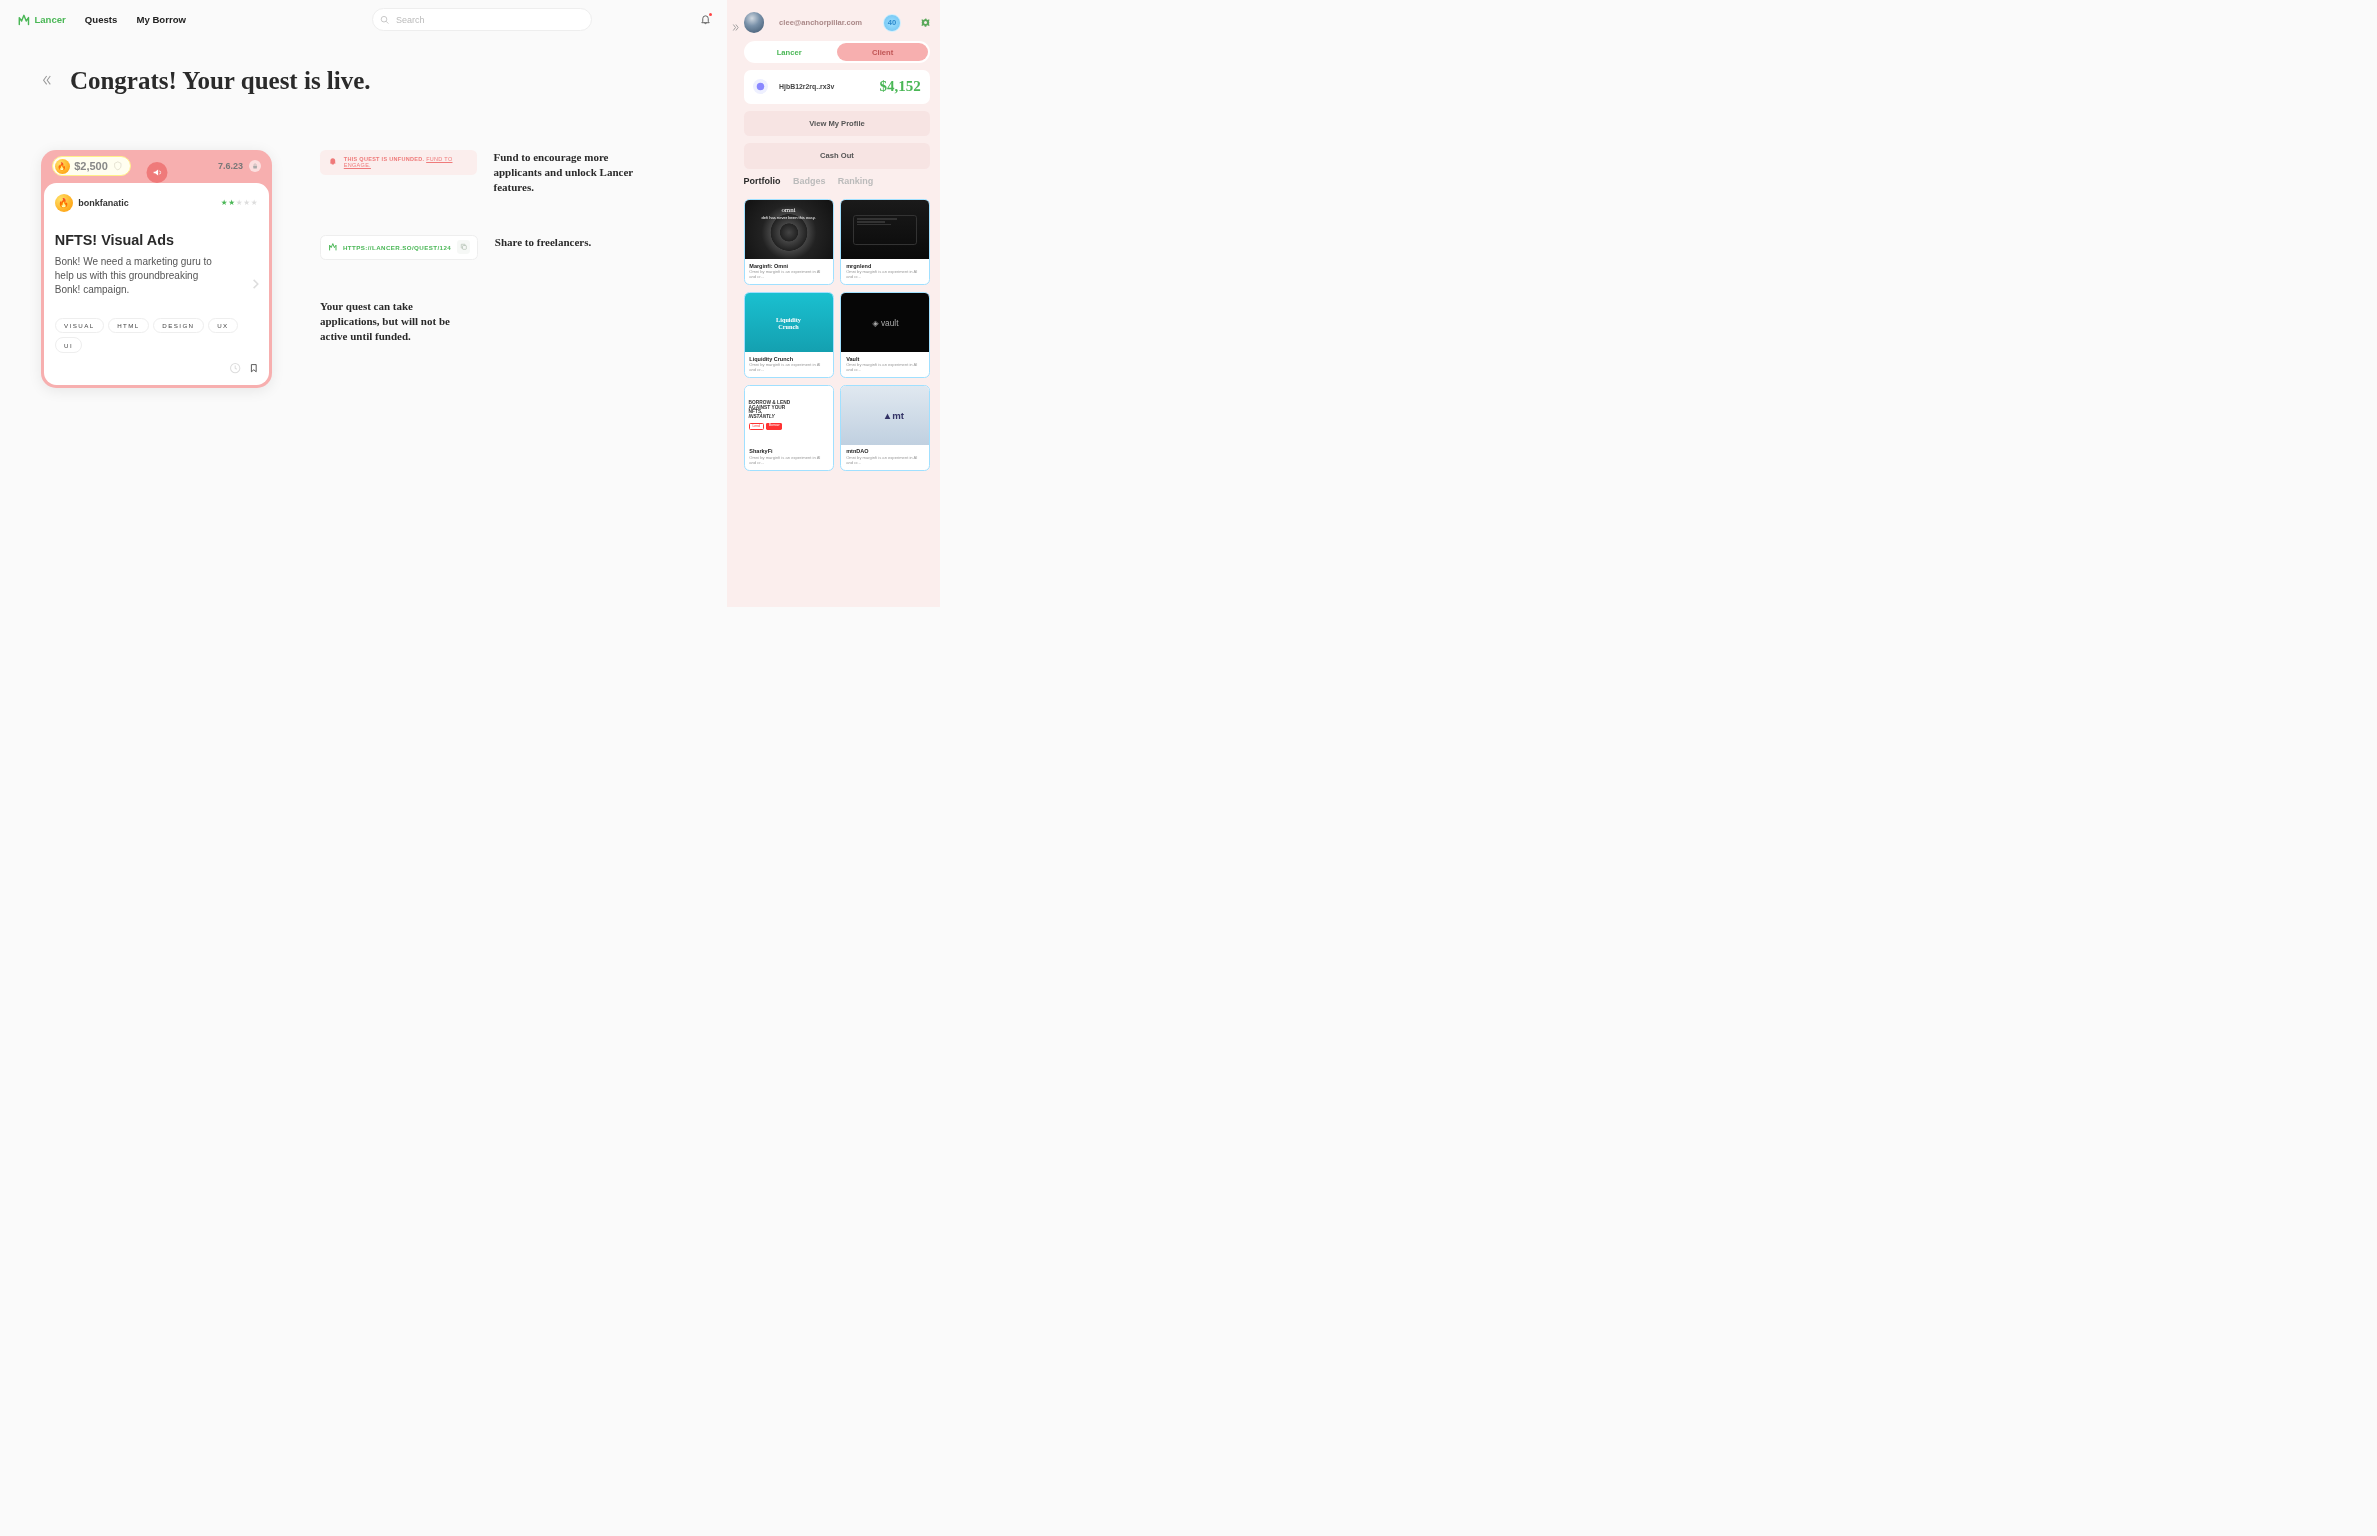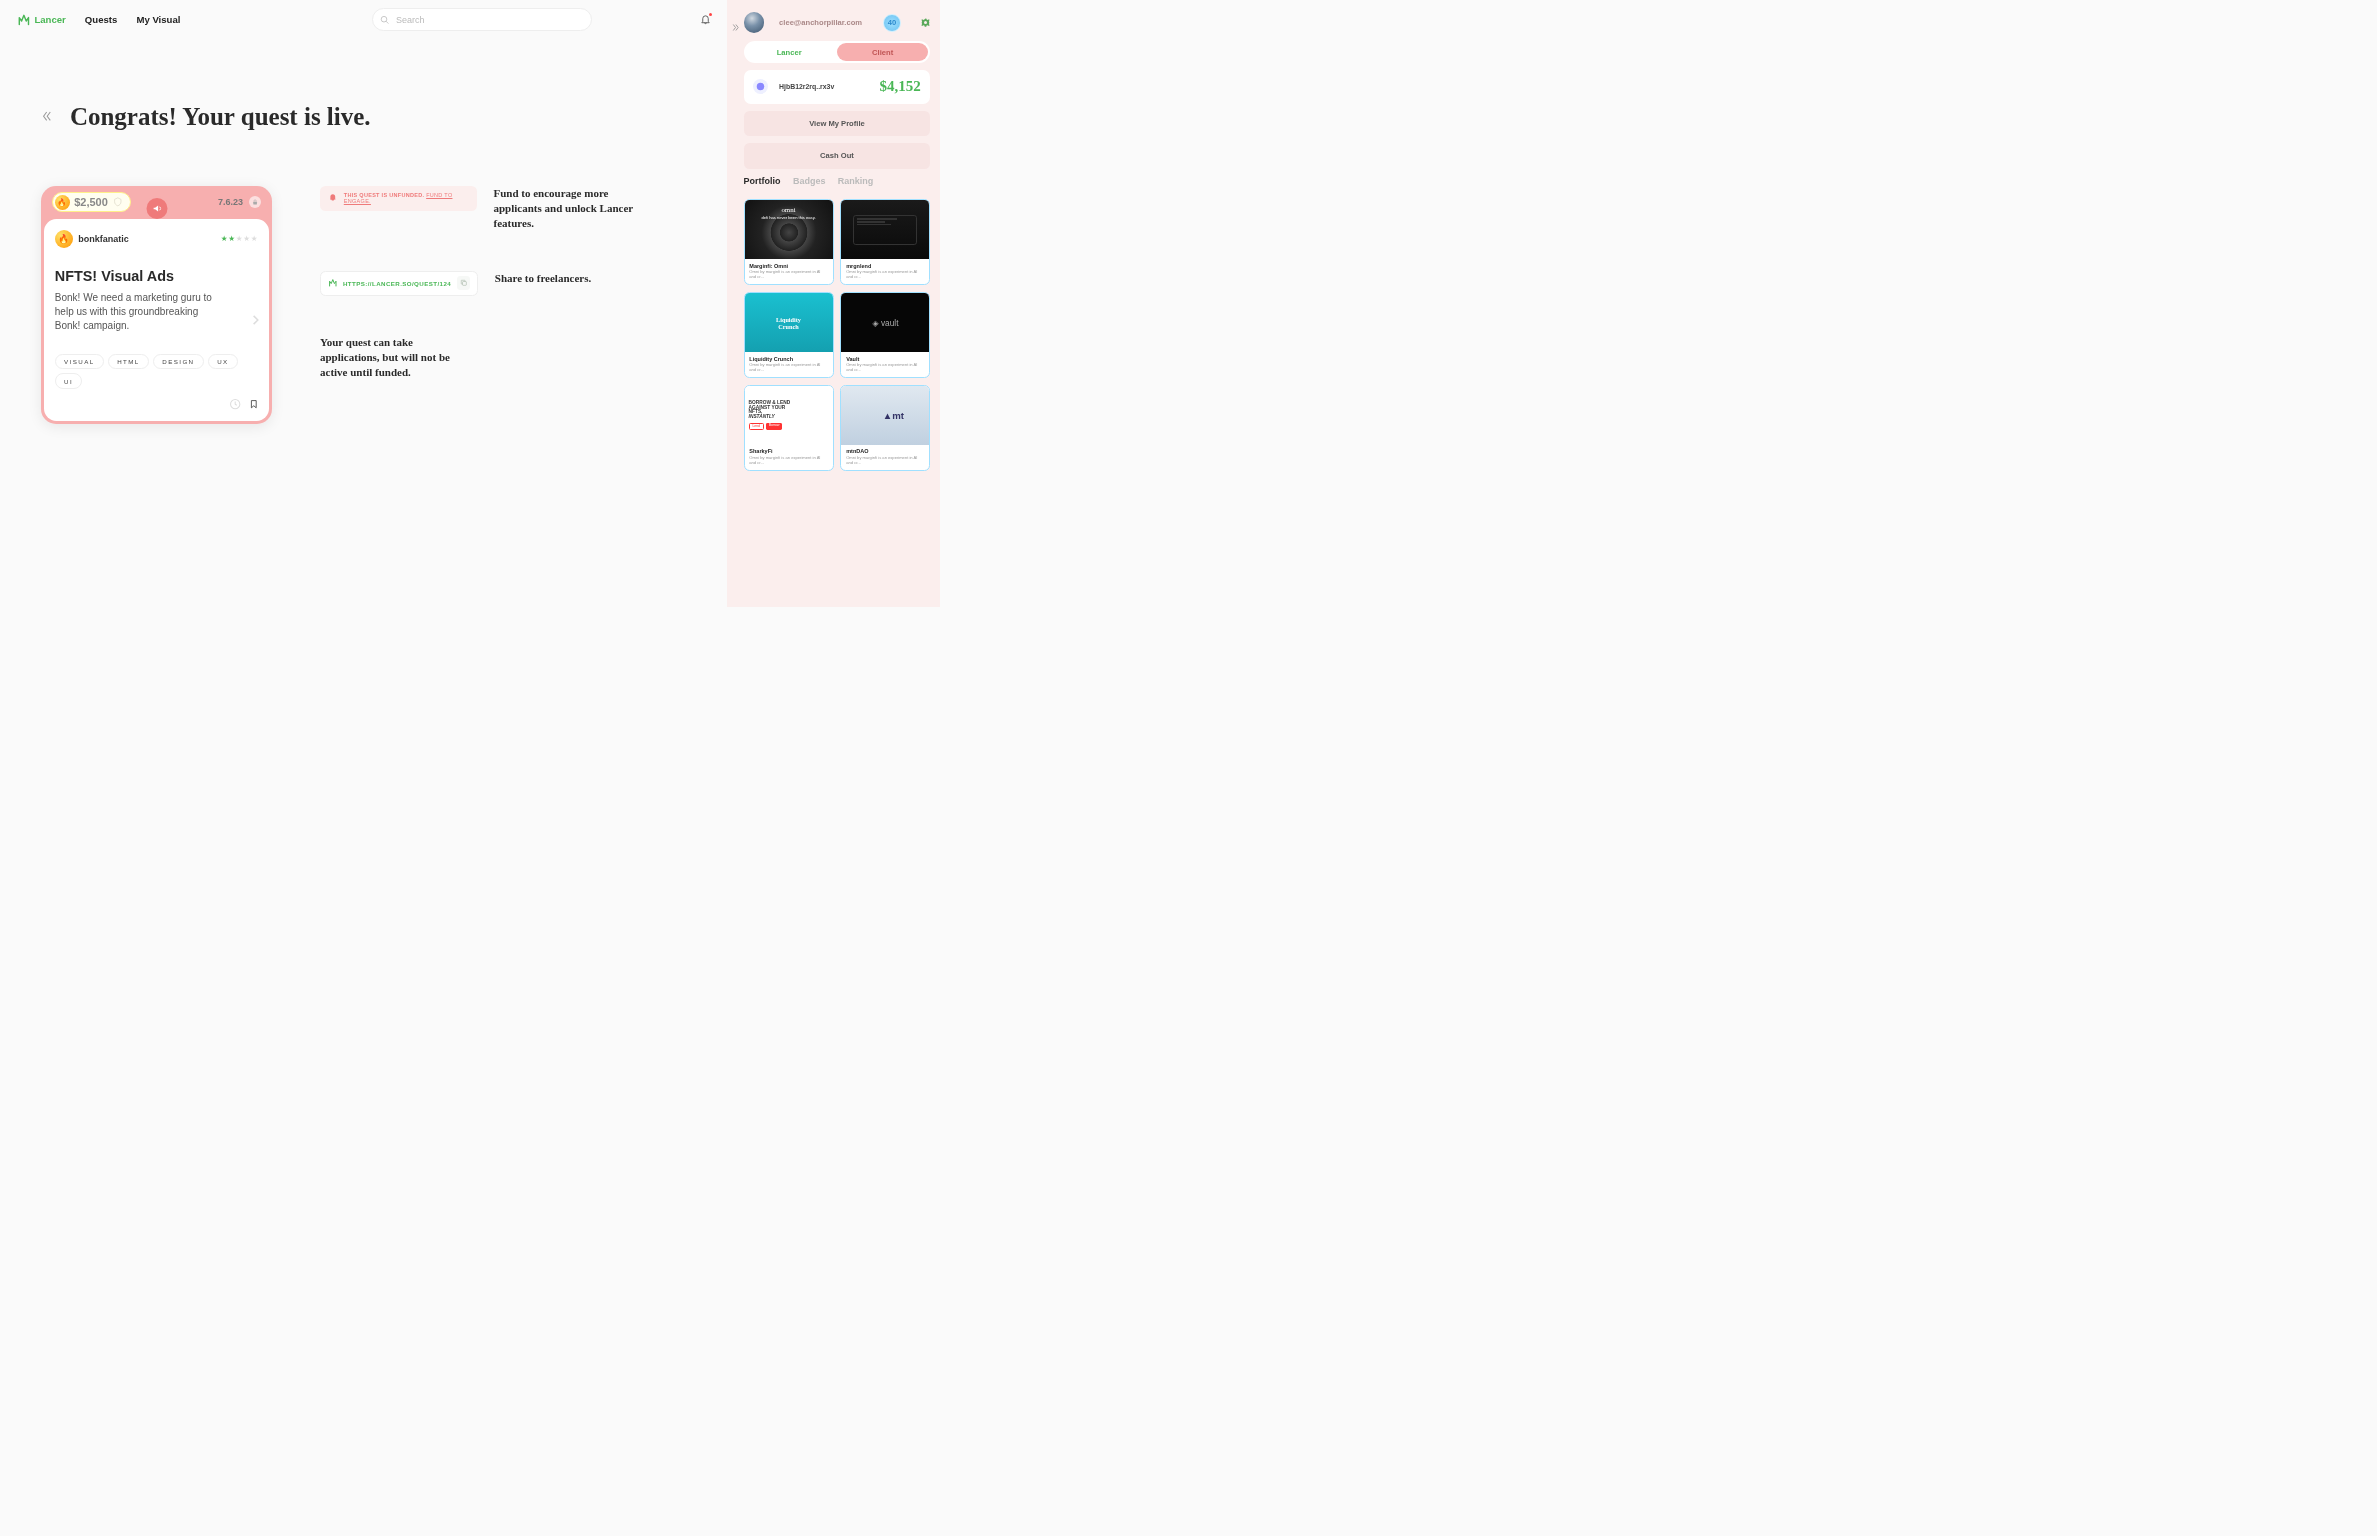--- a/index.html
+++ b/index.html
@@ -63,21 +63,21 @@
   border-radius: 50%;
   background: #ff4444;
 }
 
 .content {
   flex: 1;
   padding: 27.5px 41px;
   display: flex;
   flex-direction: column;
 }
-.title-row { display: flex; align-items: center; gap: 16.5px; margin-bottom: 55px; margin-top: 36px; }
+.title-row { display: flex; align-items: center; gap: 16.5px; margin-bottom: 55px; }
 .back-chevron { width: 12.4px; height: 12.4px; color: #999; cursor: pointer; }
 .page-title {
   font-family: Georgia, 'Times New Roman', serif;
   font-size: 25px;
   font-weight: 700;
   color: #2a2a2a;
 }
 
 .content-row { display: flex; gap: 48px; align-items: flex-start; }
 
@@ -409,21 +409,21 @@
 
 <div class="main-area">
   <div class="topbar">
     <div class="logo-wrap">
       <svg class="logo-crown" viewBox="0 0 24 24" fill="none" stroke="#4ab756" stroke-width="2.5" stroke-linecap="round" stroke-linejoin="round">
           <path d="M4 20 L4 8 L8 14 L12 4 L16 14 L20 8 L20 20"></path>
         </svg>
       <span class="logo-text">Lancer</span>
     </div>
     <span class="nav-link">Quests</span>
-    <span class="nav-link secondary">My Visual</span>
+    <span class="nav-link secondary">My Borrow</span>
     <div class="search-wrap">
       <svg class="search-icon" viewBox="0 0 24 24" fill="none" stroke="currentColor" stroke-width="2">
           <circle cx="10" cy="10" r="7"></circle>
           <line x1="21" y1="21" x2="15" y2="15"></line>
         </svg>
       <input class="search-input" placeholder="Search" style="">
     </div>
     <div class="bell-wrap">
       <svg class="bell-icon" viewBox="0 0 24 24" fill="none" stroke="currentColor" stroke-width="2">
           <path d="M18 16 L18 10 A6 6 0 0 0 6 10 L6 16 L4 19 L20 19 Z"></path>

